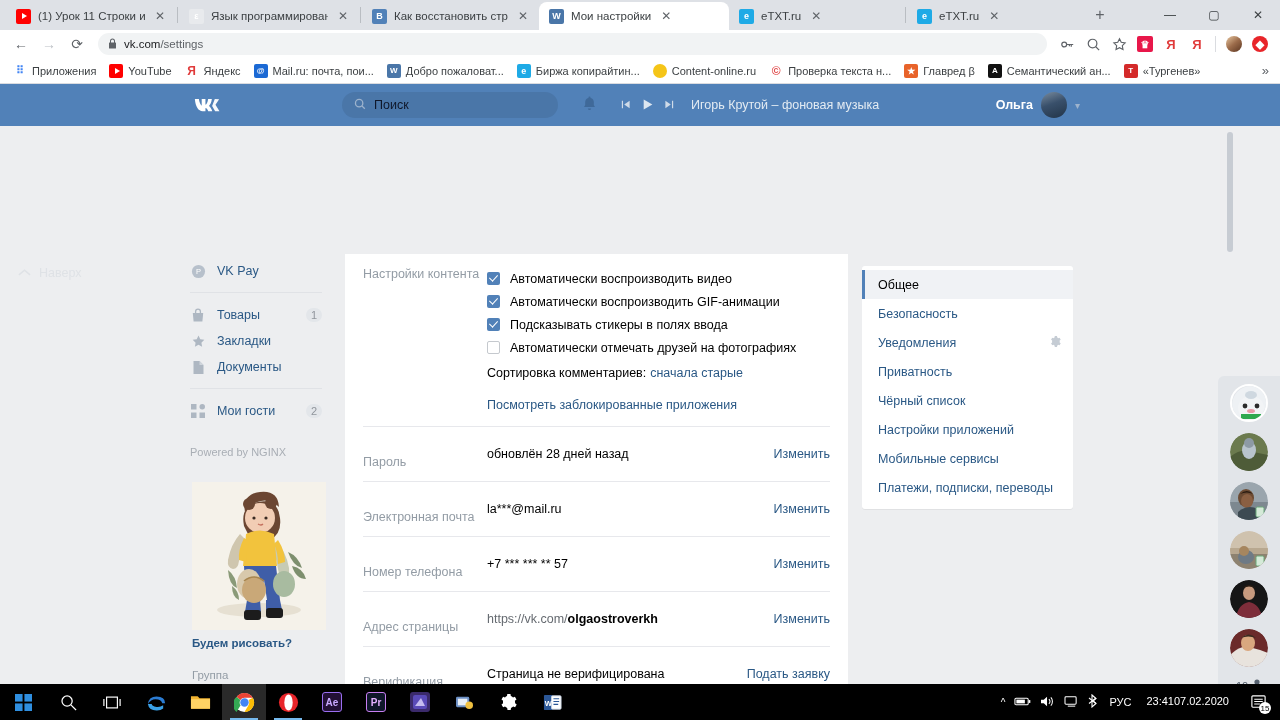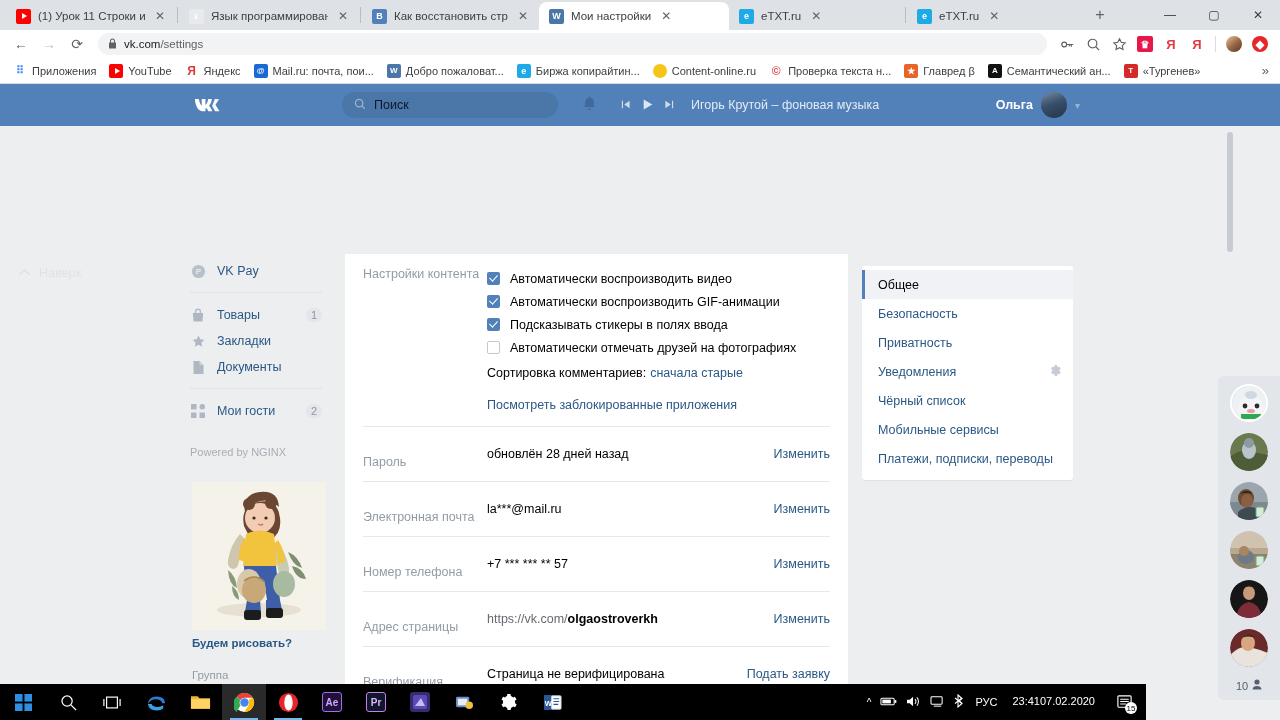--- a/index.html
+++ b/index.html
@@ -125,21 +125,21 @@
   .rm-item.active { background:#f0f2f5; color:#000; border-left: 3px solid #5181b8; padding-left: 13px; }
   .rm-gear { position:absolute; right: 12px; color:#b8bfc7; font-size:12px; }
 
   
   .chatstrip { position:absolute; right: 0; top: 250px; width: 62px; background:#e2e5e9; border-radius:6px 0 0 6px; padding: 8px 0; display:flex; flex-direction:column; align-items:center; gap:11px; }
   .cs-av { width: 38px; height: 38px; border-radius:50%; position:relative; overflow:hidden; }
   .cs-count { font-size:11px; color:#55606e; display:flex; align-items:center; gap:4px; margin-top:1px; }
   .cs-scroll { position:absolute; right: 47px; top: 6px; width: 6px; height: 120px; background:#c7ccd3; border-radius:3px; }
 
   
-  .taskbar { position:absolute; left:0; bottom:0; width:1146px; height:36px; background:#000; display:flex; align-items:center; }
+  .taskbar { position:absolute; left:0; bottom:0; width:1280px; height:36px; background:#000; display:flex; align-items:center; }
   .tb-start { width:46px; height:36px; display:flex; align-items:center; justify-content:center; }
   .tb-item { width:44px; height:36px; display:flex; align-items:center; justify-content:center; position:relative; }
   .tb-item.running:after { content:""; position:absolute; bottom:0; left:8px; right:8px; height:2px; background:#76b9ed; }
   .tb-item.open { background:#2a2a2a; }
   .tb-tray { margin-left:auto; display:flex; align-items:center; gap:9px; padding-right:8px; color:#fff; font-size:11px; }
   .tb-clock { display:flex; flex-direction:row; align-items:center; line-height:1.25; font-size:11px; color:#fff; padding: 0 6px;}
   .tb-notif { width:28px; height:36px; display:flex; align-items:center; justify-content:center; position:relative;}
   .notif-badge { position:absolute; right:1px; bottom:6px; background:#fff; color:#000; border-radius:50%; width:12px; height:12px; font-size:8px; display:flex; align-items:center; justify-content:center; }
   .appicon { width:20px; height:20px; border-radius:3px; display:flex; align-items:center; justify-content:center; font-size:9px; font-weight:bold; color:#fff; }
 </style>
@@ -540,32 +540,35 @@
   </div>
 
   <div class="rmenu">
     <div class="rm-item active">
       <span>Общее</span>
     </div>
     <div class="rm-item">
       <span>Безопасность</span>
     </div>
     <div class="rm-item">
-      <span>Приватность</span>
-    </div>
-    <div class="rm-item">
       <span>Уведомления</span>
       <span class="rm-gear">
         <svg width="13" height="13" viewBox="0 0 14 14">
             <path d="M7 4.6A2.4 2.4 0 107 9.4 2.4 2.4 0 007 4.6zm5.6 2.4c0-.4 0-.8-.1-1.1l1.2-.9-1.2-2.1-1.4.5q-.5-.5-1.2-.8l-.2-1.5H7.3l-.2 1.5q-.7.3-1.2.8l-1.4-.5-1.2 2.1 1.2.9q-.1.3-.1 1.1t.1 1.1l-1.2.9 1.2 2.1 1.4-.5q.5.5 1.2.8l.2 1.5h2.4l.2-1.5q.7-.3 1.2-.8l1.4.5 1.2-2.1-1.2-.9q.1-.3.1-1.1z" fill="#c5ccd4"></path>
           </svg>
       </span>
     </div>
     <div class="rm-item">
+      <span>Приватность</span>
+    </div>
+    <div class="rm-item">
       <span>Чёрный список</span>
+    </div>
+    <div class="rm-item">
+      <span>Настройки приложений</span>
     </div>
     <div class="rm-item">
       <span>Мобильные сервисы</span>
     </div>
     <div class="rm-item">
       <span>Платежи, подписки, переводы</span>
     </div>
   </div>
 
   <div class="cs-scroll"></div>

